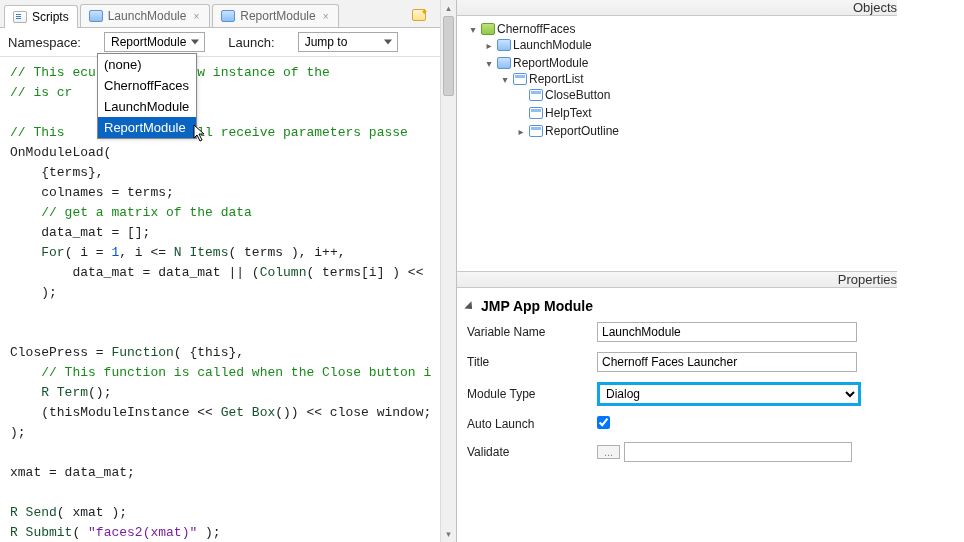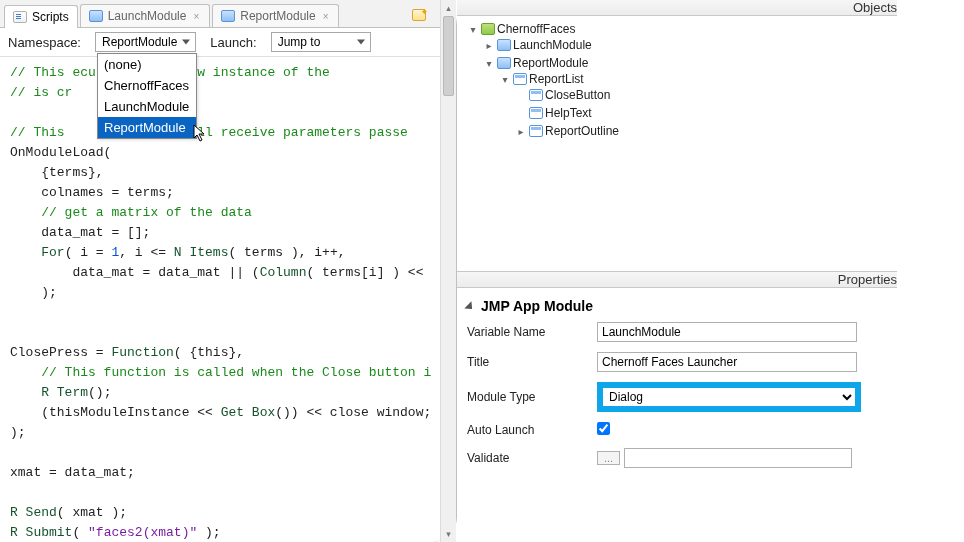--- a/index.html
+++ b/index.html
@@ -12,21 +12,20 @@
   display: flex;
   background: #fff;
 }
 .left-panel {
   width: 457px;
   height: 542px;
   border-right: 1px solid #c0c0c0;
   display: flex;
   flex-direction: column;
   position: relative;
-  border-radius: 25px;
 }
 .right-panel {
   width: 440px;
   height: 542px;
   display: flex;
   flex-direction: column;
 }
 
 
 .tab-bar {
@@ -66,21 +65,21 @@
 .tab-bar .spacer { flex: 1; }
 .tab-bar .menu-drop {
   padding: 4px 8px;
   color: #666;
 }
 
 
 .toolbar {
   display: flex;
   align-items: center;
-  gap: 14px;
+  gap: 23px;
   padding: 4px 8px;
   font-size: 13px;
   border-bottom: 1px solid #e0e0e0;
   position: relative;
 }
 .toolbar label { color: #222; }
 .combo {
   border: 1px solid #a8a8a8;
   background: #fff;
   padding: 2px 18px 2px 6px;
@@ -259,21 +258,21 @@
   color: #222;
 }
 .prop-value input[type=text] {
   width: 260px;
   border: 1px solid #b0b0b0;
   padding: 2px 4px;
   font-size: 12px;
 }
 .prop-value select {
   width: 264px;
-  border: 6px solid #0ea5e9;
+  border: 3px solid #0ea5e9;
   padding: 1px 2px;
   font-size: 12px;
   background:#fff;
 }
 .prop-value .small-btn {
   border: 1px solid #b0b0b0;
   background: #f4f4f4;
   padding: 0 6px;
   font-size: 11px;
   color:#888;

